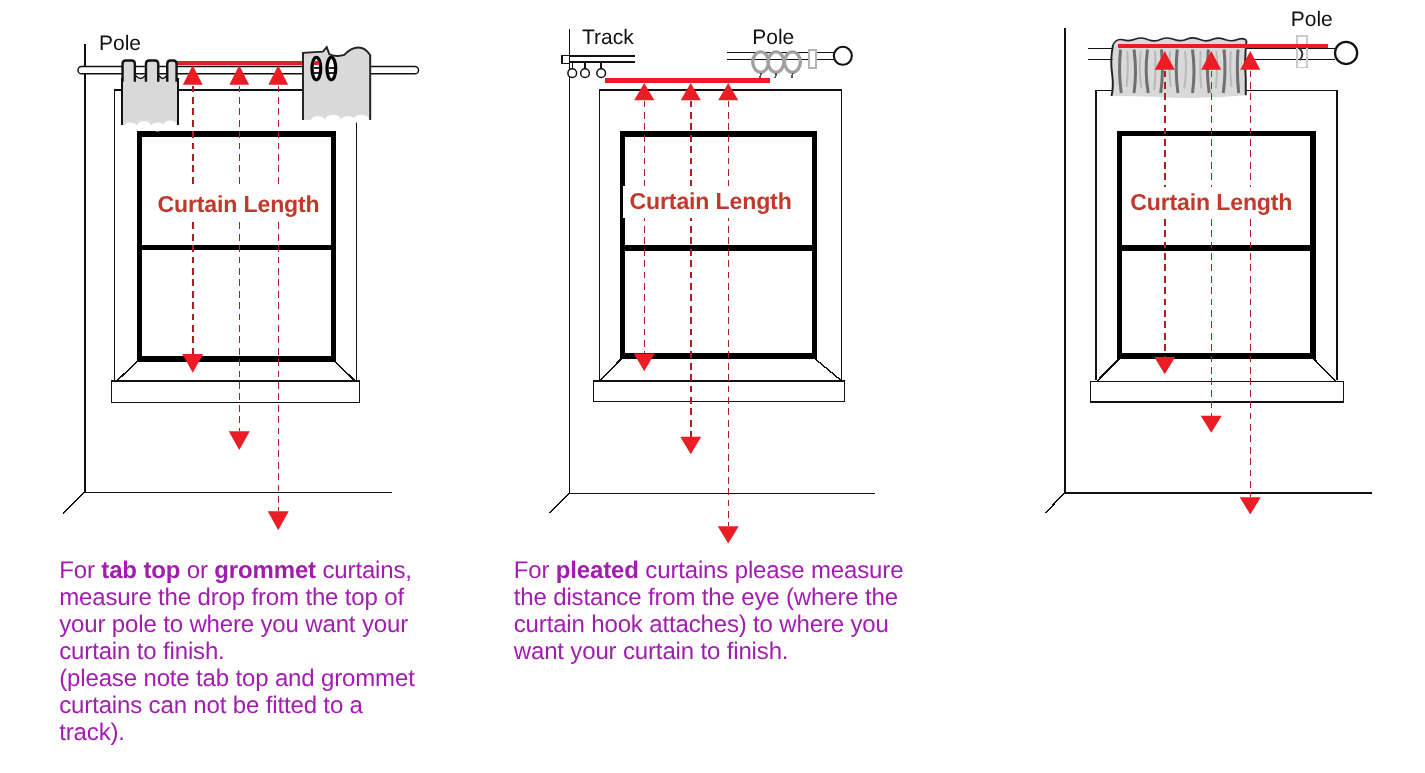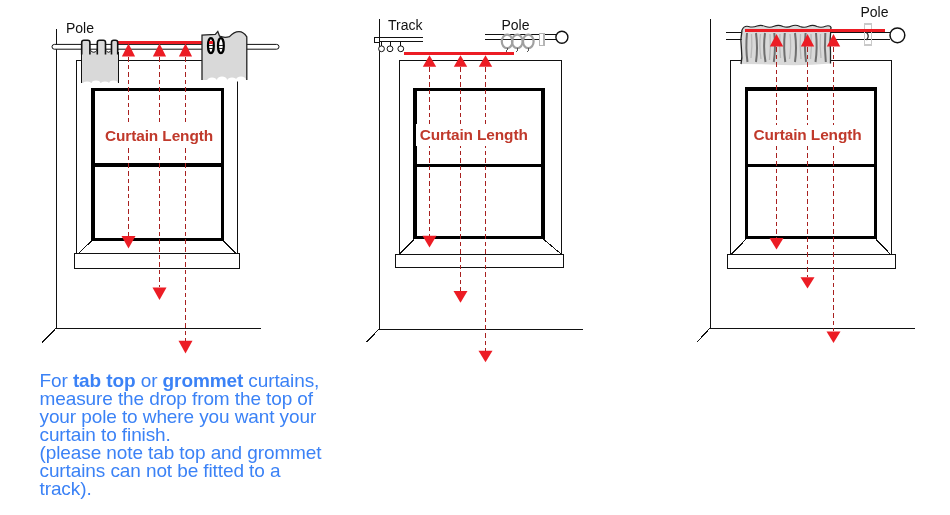--- a/index.html
+++ b/index.html
@@ -1,19 +1,19 @@
 <!DOCTYPE html>
 <html><head>
 <meta charset="utf-8">
 <style>
   html,body{margin:0;padding:0;background:#ffffff;}
   #canvas{position:relative;width:950px;height:515px;background:#fff;overflow:hidden;
           font-family:"Liberation Sans", sans-serif;}
   #diagram{position:absolute;left:0;top:0;}
-  .txt{position:absolute;font-size:19px;line-height:18px;color:#3b82f6;letter-spacing:-0.1px;white-space:nowrap;}
+  .txt{position:absolute;font-size:16px;line-height:18px;color:#a21caf;letter-spacing:-0.1px;white-space:nowrap;}
 </style>
 </head>
 <body>
 <div id="canvas">
 <svg id="diagram" shape-rendering="crispEdges" width="950" height="515" viewBox="0 0 950 515" xmlns="http://www.w3.org/2000/svg">
 
   <g stroke-linecap="butt">
 
     <line x1="56.5" y1="29" x2="56.5" y2="327.8" stroke="#111" stroke-width="1"></line>
     <line x1="56.5" y1="327.8" x2="42" y2="342.5" stroke="#111" stroke-width="1"></line>
@@ -202,13 +202,19 @@
 
 <div class="txt" style="left:39.5px;top:372px;">
   For <b>tab top</b> or <b>grommet</b> curtains,<br>
   measure the drop from the top of<br>
   your pole to where you want your<br>
   curtain to finish.<br>
   (please note tab top and grommet<br>
   curtains can not be fitted to a<br>
   track).
 </div>
+<div class="txt" style="left:342.5px;top:372px;">
+  For <b>pleated</b> curtains please measure<br>
+  the distance from the eye (where the<br>
+  curtain hook attaches) to where you<br>
+  want your curtain to finish.
 </div>
+</div>
 
 </body></html>

